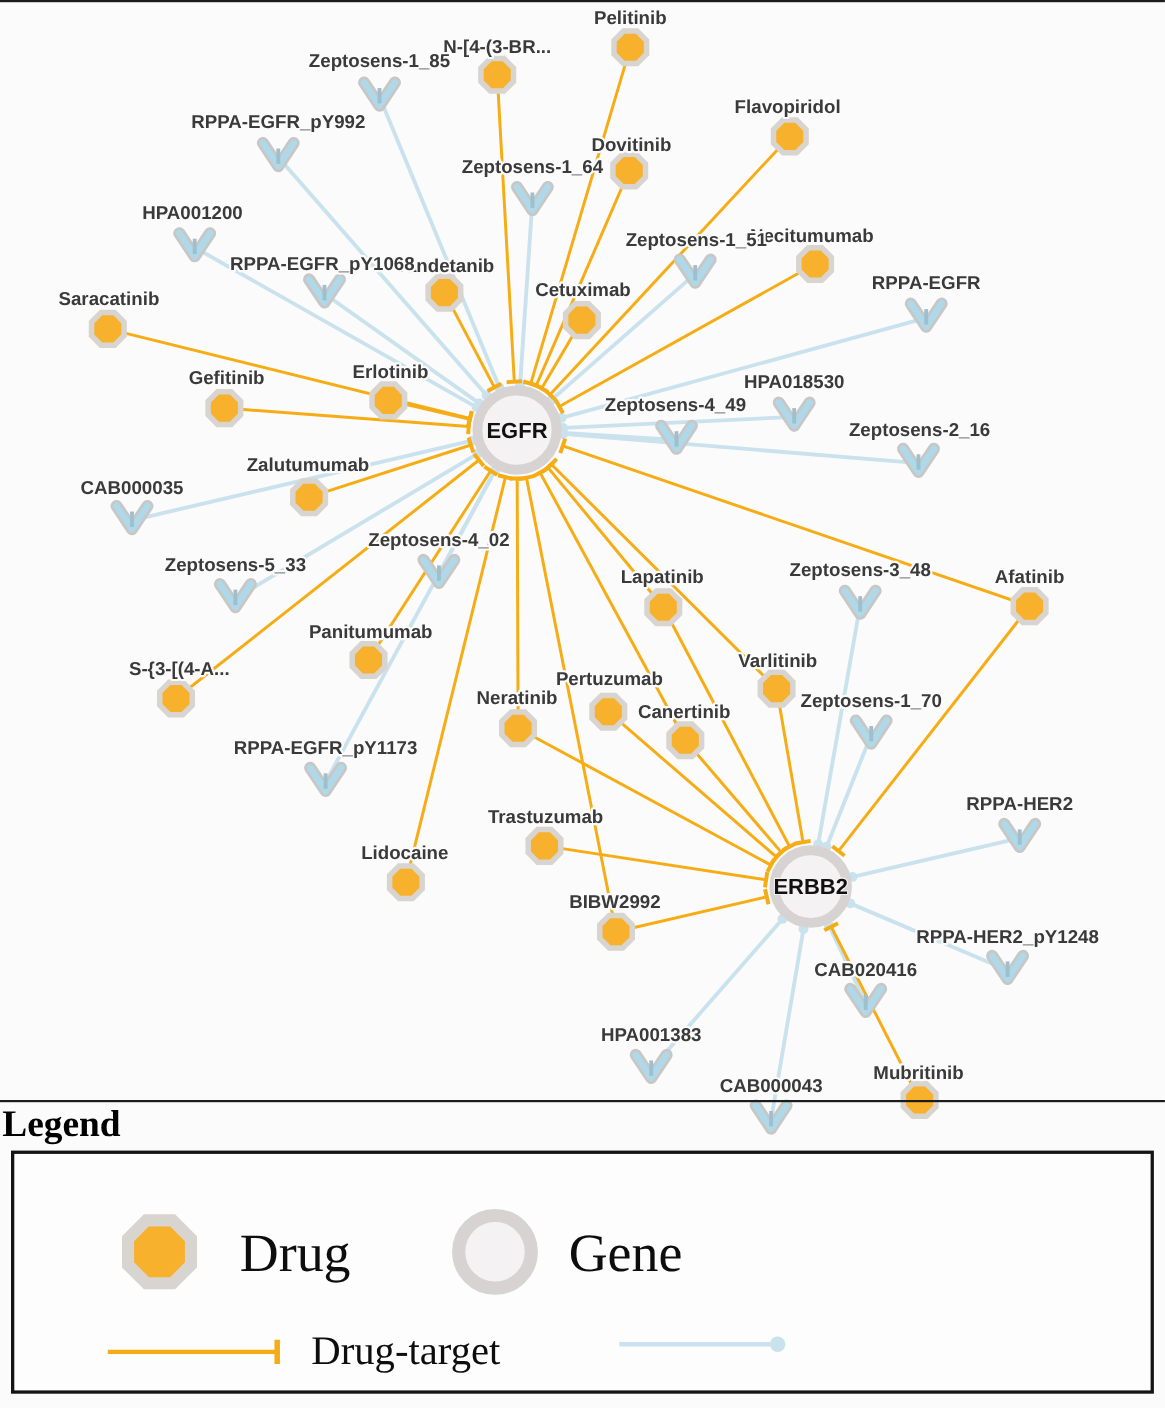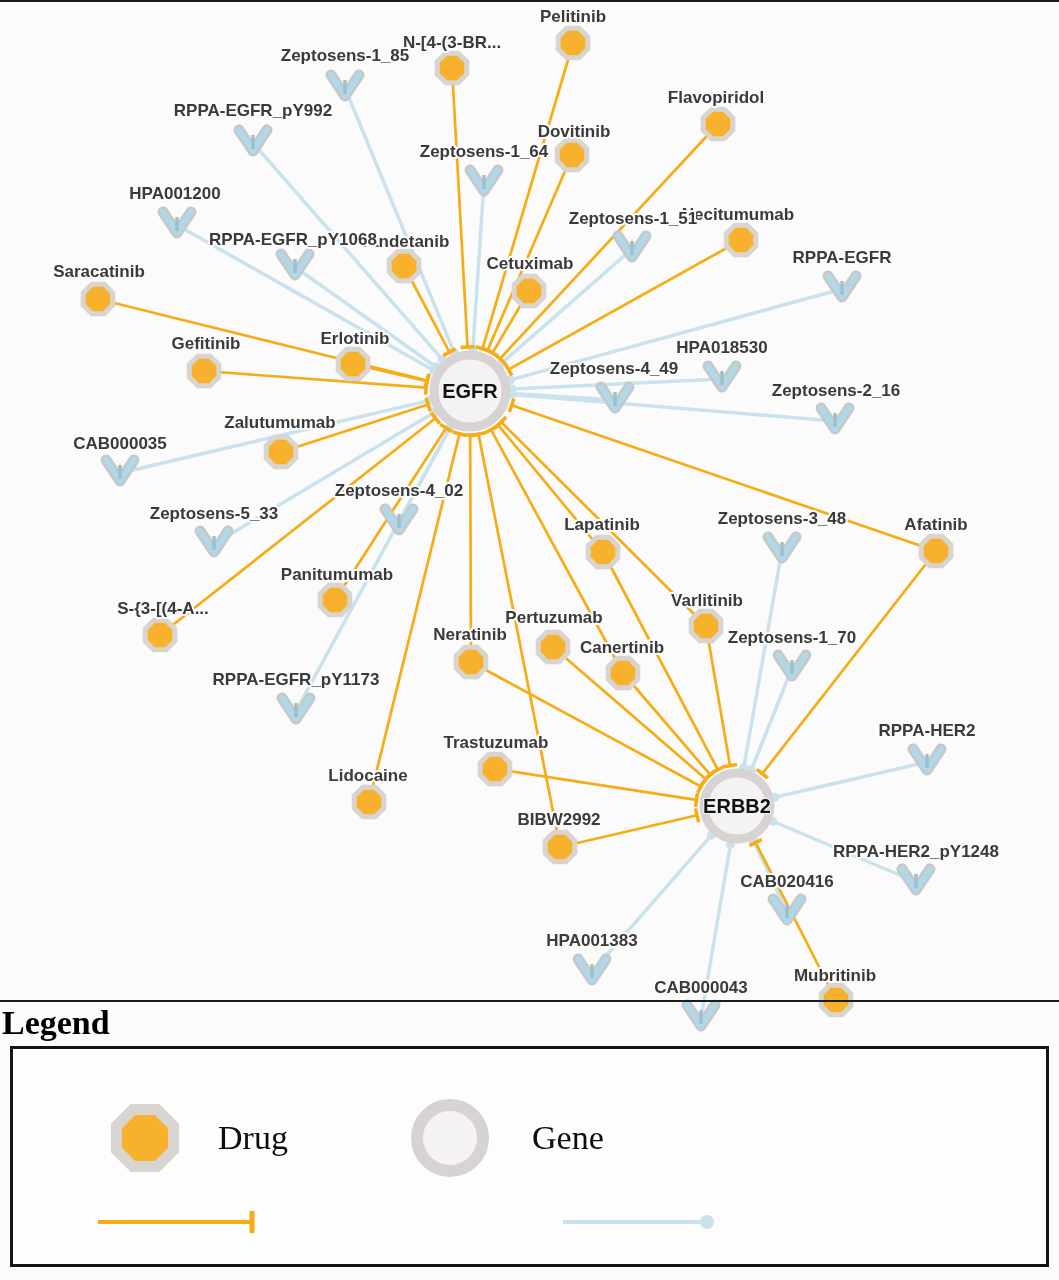--- a/index.html
+++ b/index.html
@@ -7,24 +7,24 @@
   body { font-family:"Liberation Sans", sans-serif; }
   .stage { position:relative; width:1059px; height:1280px; background:#FBFBFB; overflow:hidden; }
   #graph { position:absolute; left:0; top:0; }
   .top-rule { position:absolute; left:0; top:0; width:1059px; height:2px; background:#1c1c1c; }
   .mid-rule { position:absolute; left:0; top:1000px; width:1059px; height:2px; background:#1c1c1c; }
   .legend-title { position:absolute; left:2px; top:1004px; font-family:"Liberation Serif", serif;
                   font-weight:bold; font-size:34px; color:#000; }
   .legend-box { position:absolute; left:10px; top:1046px; width:1039px; height:221px;
                 border:3px solid #141414; background:#FDFDFD; }
   .legend-item { position:absolute; display:flex; align-items:center; }
-  .legend-label { font-family:"Liberation Serif", serif; font-size:34px; color:#0d0d0d; white-space:nowrap; }
+  .legend-label { font-family:"Liberation Serif", serif; font-size:49px; color:#0d0d0d; white-space:nowrap; }
   .legend-edge-label { font-family:"Liberation Serif", serif; font-size:37px; color:#0d0d0d; white-space:nowrap; }
   #li-drug { left:84px; top:41px; gap:25px; }
-  #li-gene { left:391px; top:43px; gap:36px; }
+  #li-gene { left:391px; top:43px; gap:21px; }
   #li-antibody { left:668px; top:46px; gap:8px; }
   #li-drug-target { left:79px; top:158px; gap:6px; }
   #li-antibody-target { left:544px; top:158px; gap:4px; }
   text.node-label { font:bold 17px "Liberation Sans", sans-serif; fill:#3a3a3a;
                     paint-order:stroke; stroke:#FBFBFB; stroke-width:4px; stroke-linejoin:round; }
   text.gene-label { font:bold 20px "Liberation Sans", sans-serif; fill:#111;
                     paint-order:stroke; stroke:#F4F2F2; stroke-width:2px; }
 </style>
 </head>
 <body>
@@ -335,20 +335,21 @@
       </svg>
       <span class="legend-label">Gene</span>
     </div>
 
 
     <div class="legend-item" id="li-drug-target">
       <svg width="185" height="30" viewBox="0 0 185 30">
         <line x1="6" y1="15" x2="160" y2="15" stroke-width="4" stroke="#F6AC15"></line>
         <line x1="160" y1="4" x2="160" y2="26" stroke-width="5" stroke="#F6AC15"></line>
       </svg>
+      <span class="legend-edge-label">Drug-target</span>
     </div>
 
     <div class="legend-item" id="li-antibody-target">
       <svg width="165" height="30" viewBox="0 0 165 30">
         <line x1="6" y1="15" x2="148" y2="15" stroke-width="4" stroke="#C9E2ED"></line>
         <circle cx="150" cy="15" r="7" fill="#C9E2ED"></circle>
       </svg>
     </div>
 
   </div>

